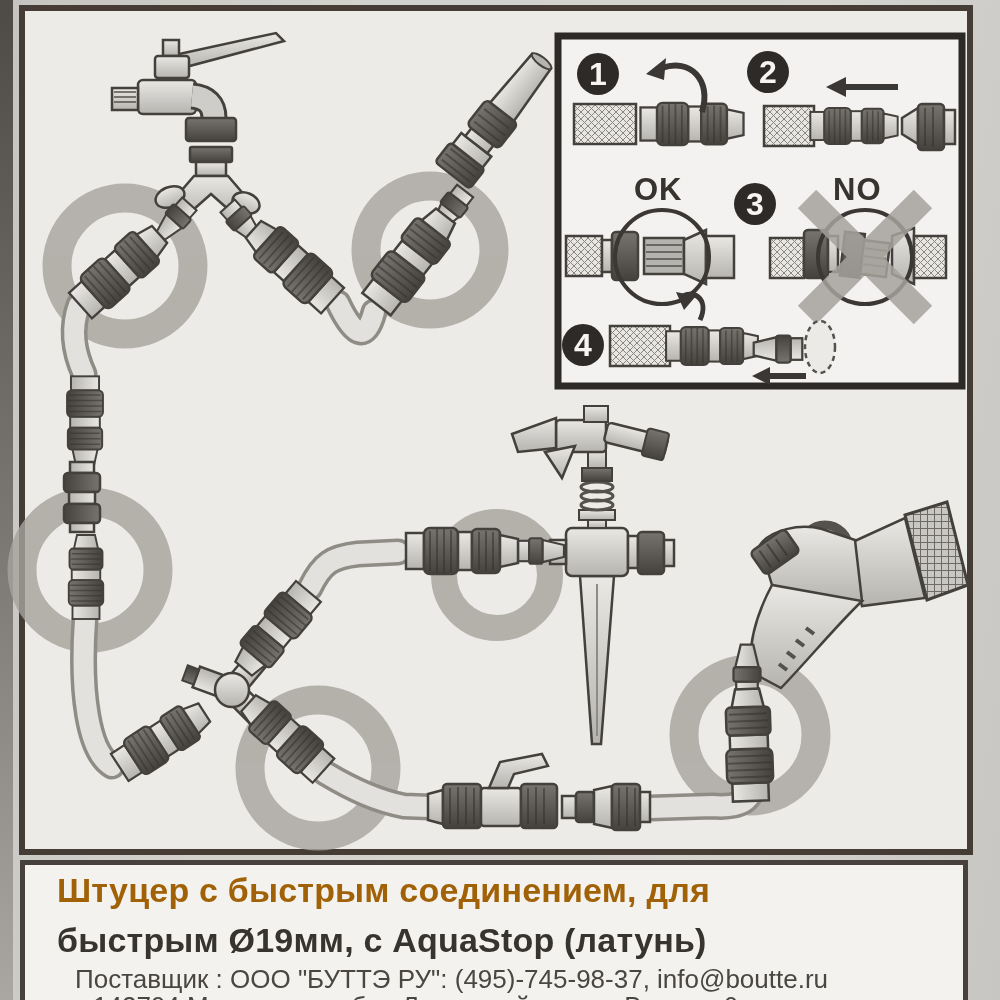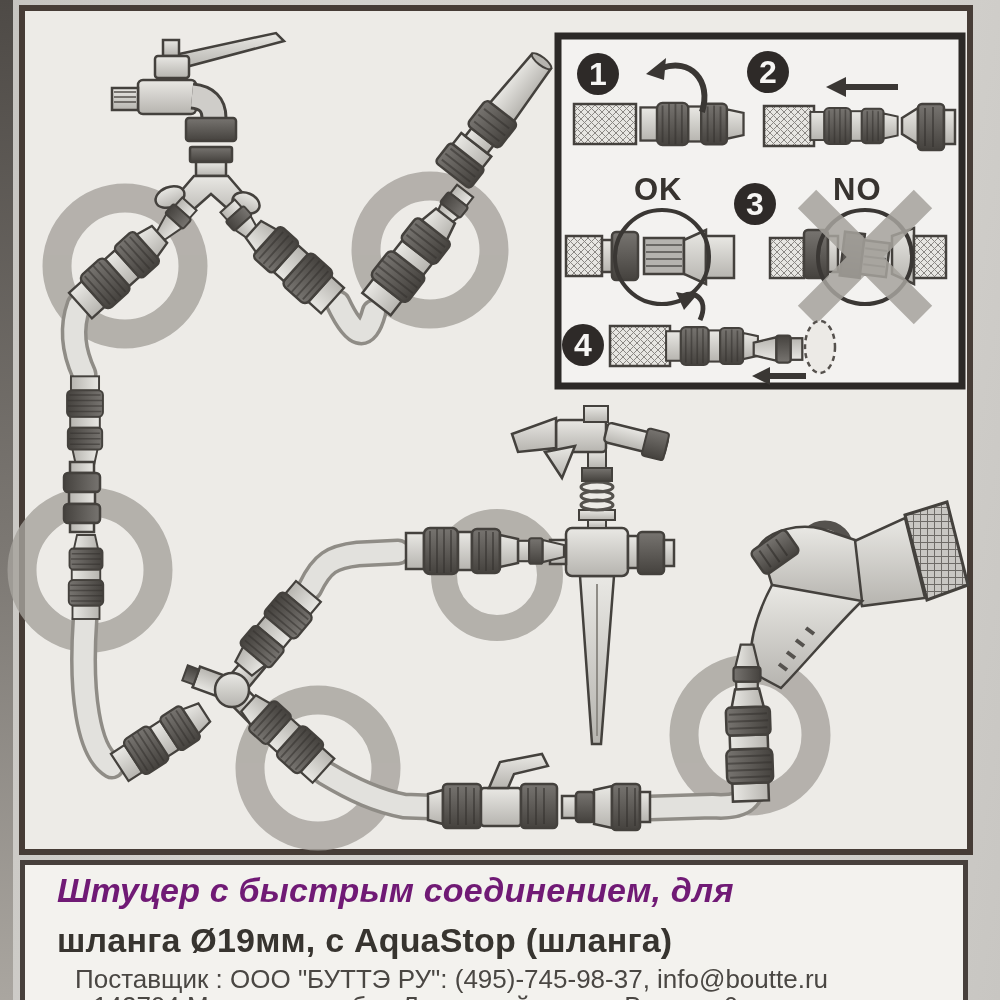--- a/index.html
+++ b/index.html
@@ -11,21 +11,21 @@
   #edge-strip{position:absolute;left:0;top:0;width:13px;height:1000px;
     background:linear-gradient(#4e4a46,#7c7873 55%,#aaa6a0);}
   #art{position:absolute;left:0;top:0;}
   svg text{font-family:"Liberation Sans",sans-serif;}
   .badge-num{fill:#f6f5f3;font-size:32px;font-weight:bold;text-anchor:middle;}
   .okno{fill:#37332f;font-size:31px;font-weight:600;letter-spacing:1px;}
   #label-box{
     position:absolute;left:20px;top:860px;width:948px;height:170px;
     background:#f3f2ee;border:5px solid #47403c;box-sizing:border-box;
   }
-  .t1{position:absolute;left:32px;top:6px;font-size:34px;font-weight:bold;color:#701a75;letter-spacing:.2px;white-space:nowrap;font-style:italic;}
+  .t1{position:absolute;left:32px;top:6px;font-size:34px;font-weight:bold;color:#a16207;letter-spacing:.2px;white-space:nowrap;}
   .t2{position:absolute;left:32px;top:56px;font-size:34px;font-weight:bold;color:#37342f;letter-spacing:.2px;white-space:nowrap;}
   .t3{position:absolute;left:50px;top:99px;font-size:26px;color:#4a4743;white-space:nowrap;}
   .t4{position:absolute;left:68px;top:126px;font-size:26px;color:#4a4743;white-space:nowrap;}
 </style>
 </head>
 <body>
 
 <div id="page">
   <div id="edge-strip"></div>
 
@@ -307,17 +307,17 @@
         <use href="#maleq" transform="translate(778,349) rotate(180) scale(0.9)"></use>
         <ellipse cx="820" cy="347" rx="15" ry="26" fill="#eceae6" stroke="#55514d" stroke-width="2.5" stroke-dasharray="5 4"></ellipse>
         <path d="M806,376 H766" stroke="#3a3734" stroke-width="6"></path>
         <polygon points="752,376 770,367 770,385" fill="#3a3734"></polygon>
       </g>
     </g>
   </svg>
 
   <div id="label-box">
     <div class="t1">Штуцер с быстрым соединением, для</div>
-    <div class="t2">шланга Ø19мм, с AquaStop (шланга)</div>
+    <div class="t2">быстрым Ø19мм, с AquaStop (латунь)</div>
     <div class="t3">Поставщик : ООО "БУТТЭ РУ": (495)-745-98-37, info@boutte.ru</div>
     <div class="t4">142704 Московская обл., Ленинский р-он, г. Видное-6</div>
   </div>
 </div>
 
 </body></html>

